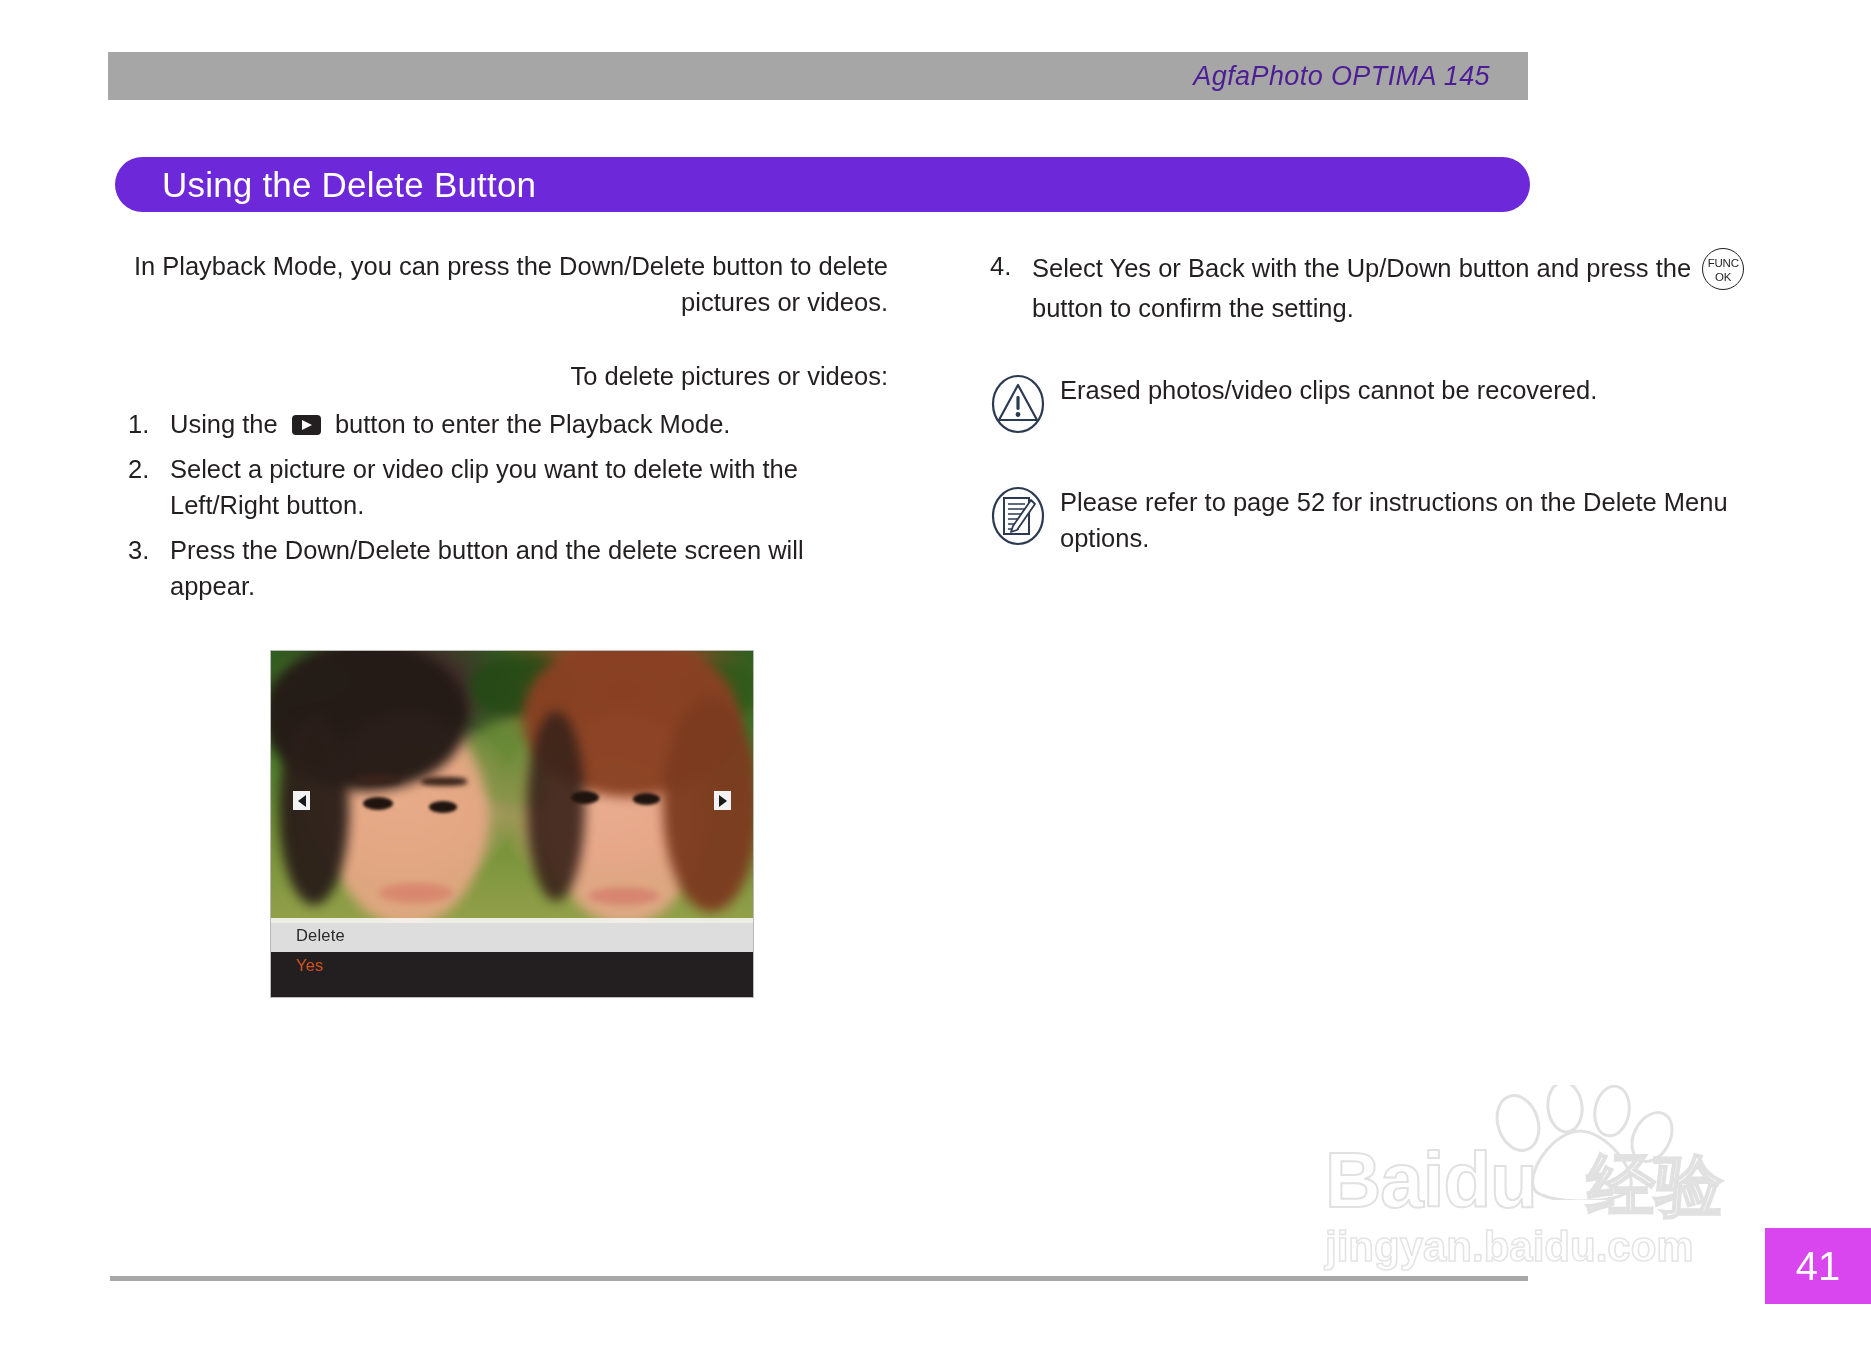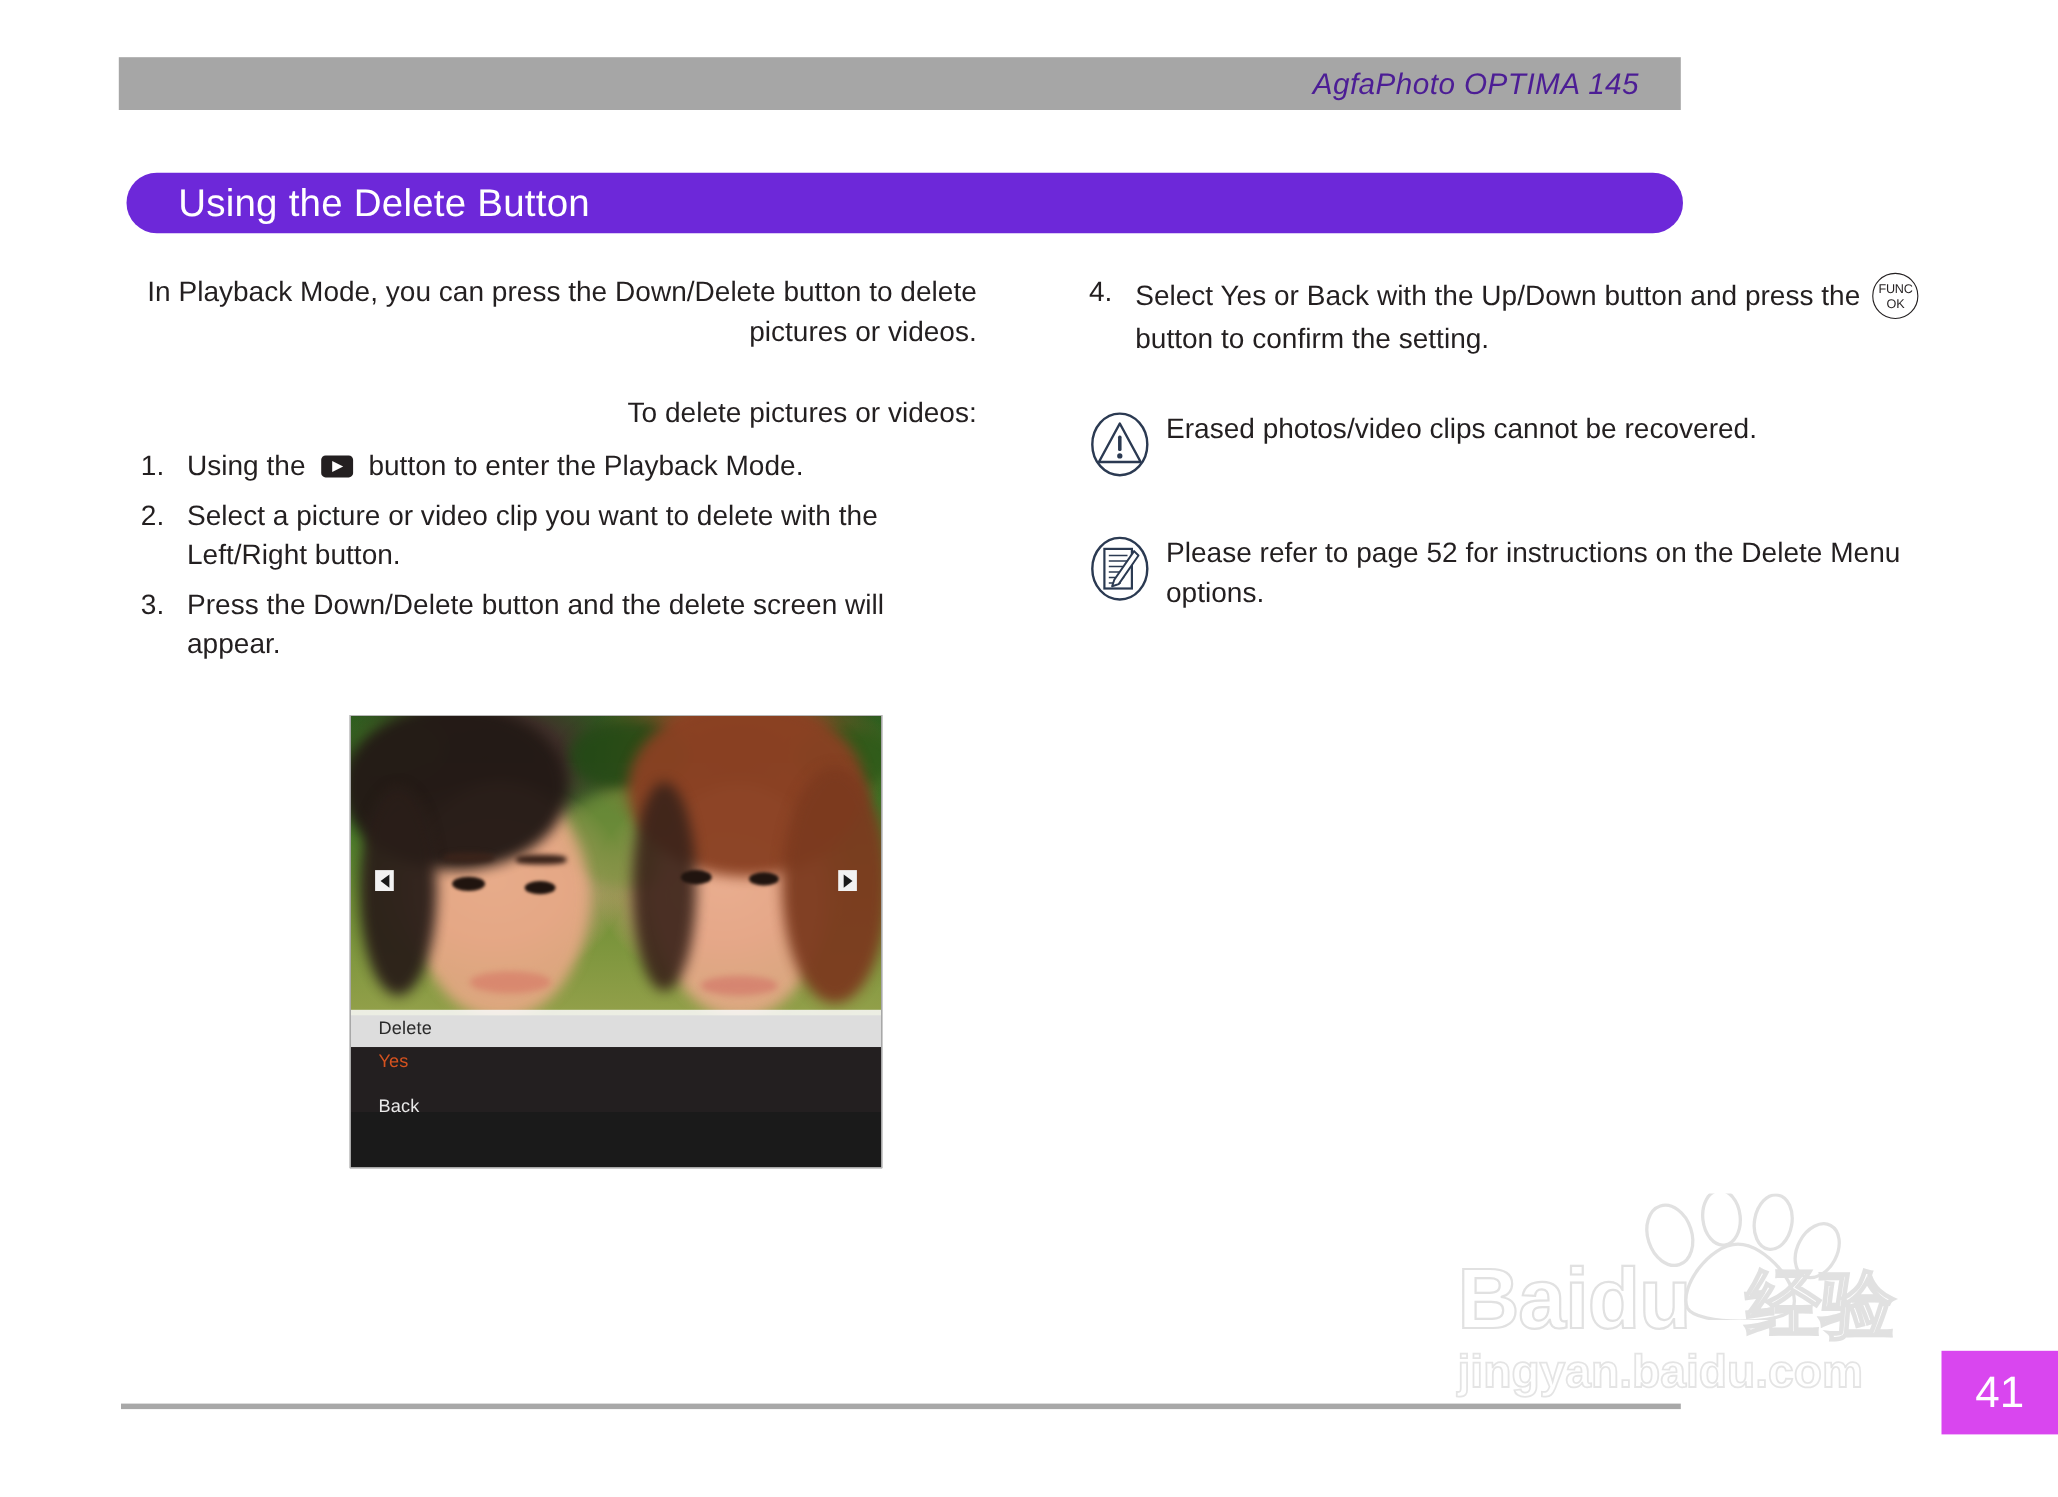--- a/index.html
+++ b/index.html
@@ -104,25 +104,24 @@
   .note { display: flex; align-items: flex-start; margin-top: 46px; }
   .note .note-ico { flex: 0 0 62px; width: 62px; padding-top: 2px; }
   .note .note-txt {
     font-size: 25.5px; line-height: 36px; color: #231f20;
     padding-left: 8px;
   }
 
   
   .cam-wrap {
     position: absolute; left: 270px; top: 650px;
-    width: 484px; height: 412px;
+    width: 484px; height: 348px;
     border: 1px solid #b9b9b9;
     background: #1a1a1a;
     overflow: hidden;
-    margin-left: 48px;
   }
   .cam-photo {
     position: absolute; left: 0; top: 0; width: 484px; height: 272px;
     overflow: hidden;
     background:
       radial-gradient(ellipse 120px 95px at 130px 150px, rgba(246,206,186,0.96) 0%, rgba(228,168,142,0.9) 58%, rgba(170,104,78,0.0) 100%),
       radial-gradient(ellipse 118px 96px at 340px 152px, rgba(250,206,184,0.95) 0%, rgba(226,160,135,0.88) 56%, rgba(160,92,66,0.0) 100%),
       radial-gradient(ellipse 135px 78px at 122px 38px, #2b211c 0%, #40302a 52%, rgba(64,48,42,0) 100%),
       radial-gradient(ellipse 140px 86px at 352px 40px, #7a3a20 0%, #93492a 50%, rgba(147,73,42,0) 100%),
       linear-gradient(#2f5e1f 0%, #3d7526 30%, #6f8f35 62%, #93a04a 100%);

